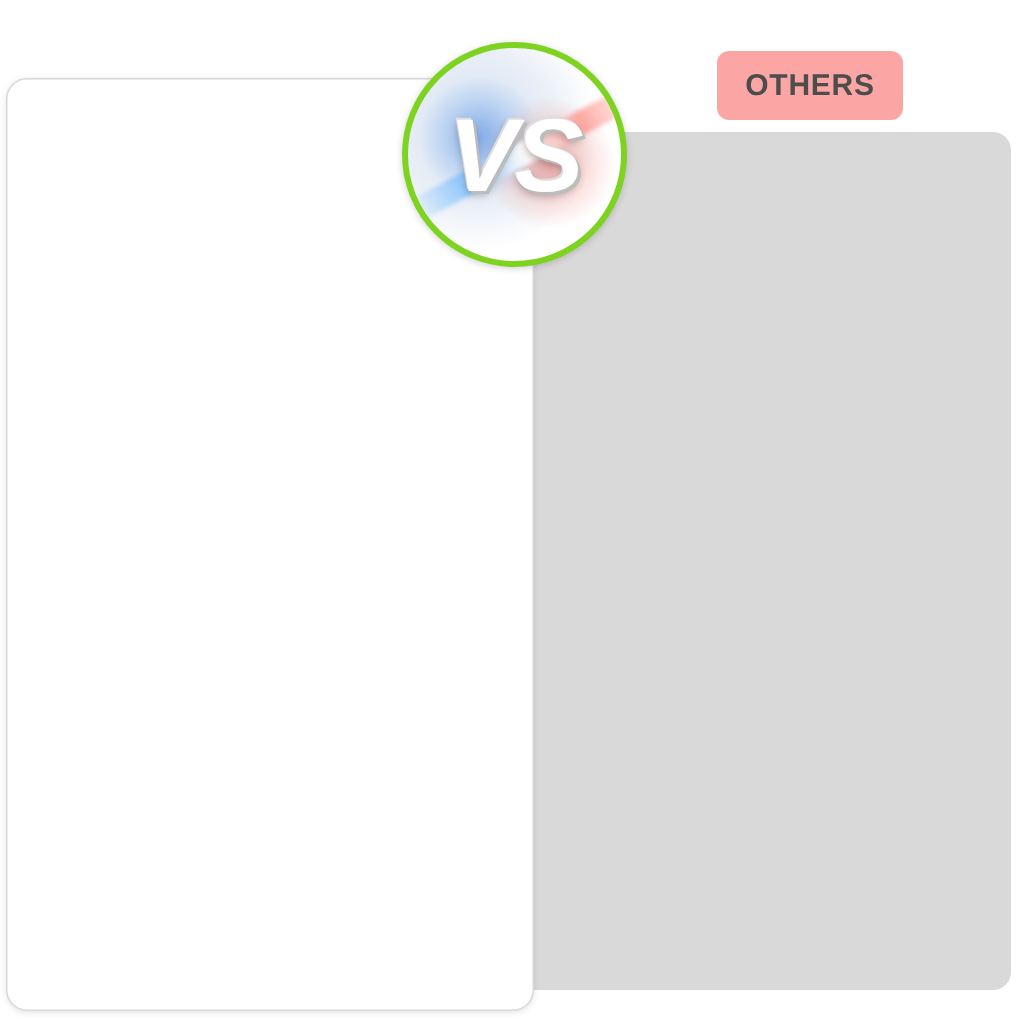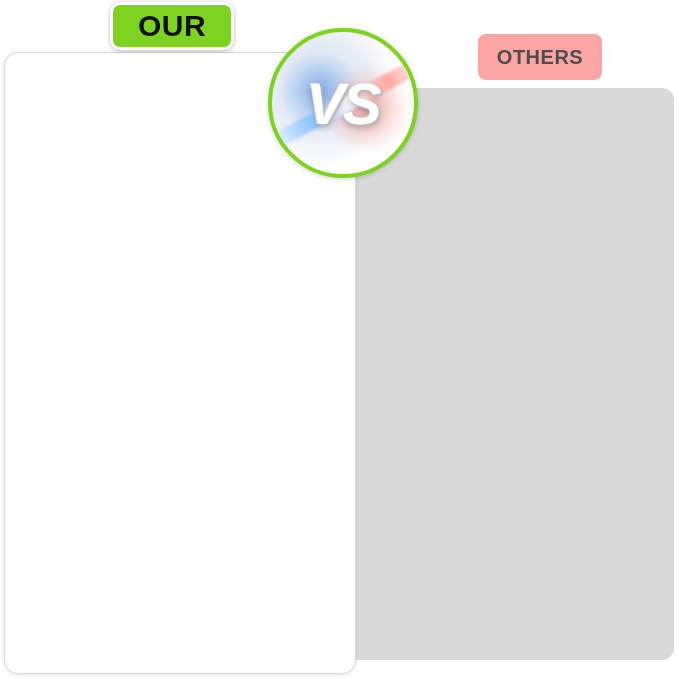--- a/index.html
+++ b/index.html
@@ -122,21 +122,21 @@
     background: linear-gradient(90deg, rgba(120,190,255,0) 0%, rgba(120,190,255,0.75) 25%, rgba(255,255,255,0.95) 50%, rgba(255,140,130,0.7) 75%, rgba(255,140,130,0) 100%);
     transform: rotate(-28deg);
     filter: blur(1.5px);
   }
   .vs-text {
     position: absolute;
     inset: 0;
     display: flex;
     align-items: center;
     justify-content: center;
-    font-size: 58px;
+    font-size: 69px;
     font-weight: bold;
     font-style: italic;
     color: #ffffff;
     text-shadow: 2px 2px 0 #bcbcbc, -1px -1px 0 #dddddd, 0 3px 6px rgba(0,0,0,0.25);
     letter-spacing: -2px;
   }
 
   
   .hero-ours {
     position: absolute;
@@ -227,23 +227,20 @@
 </style>
 </head>
 <body>
 
 <div class="page">
 
   <div class="panel-others"></div>
 
   <div class="panel-ours"></div>
 
-  <div class="badge-ours">
-    <span>OUR</span>
-  </div>
   <div class="badge-others">
     <span>OTHERS</span>
   </div>
 
   <div class="vs-circle">
     <div class="vs-splatter-blue"></div>
     <div class="vs-splatter-red"></div>
     <div class="vs-streak"></div>
     <div class="vs-text">VS</div>
   </div>

